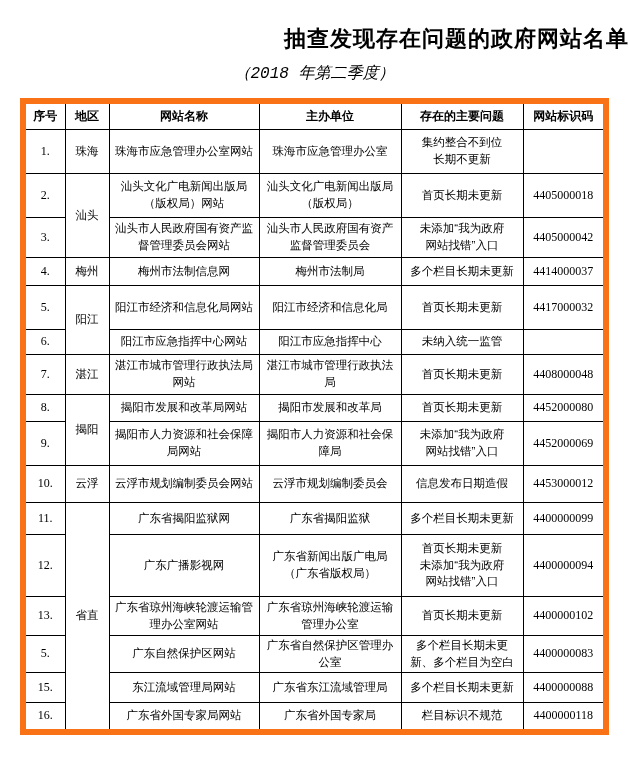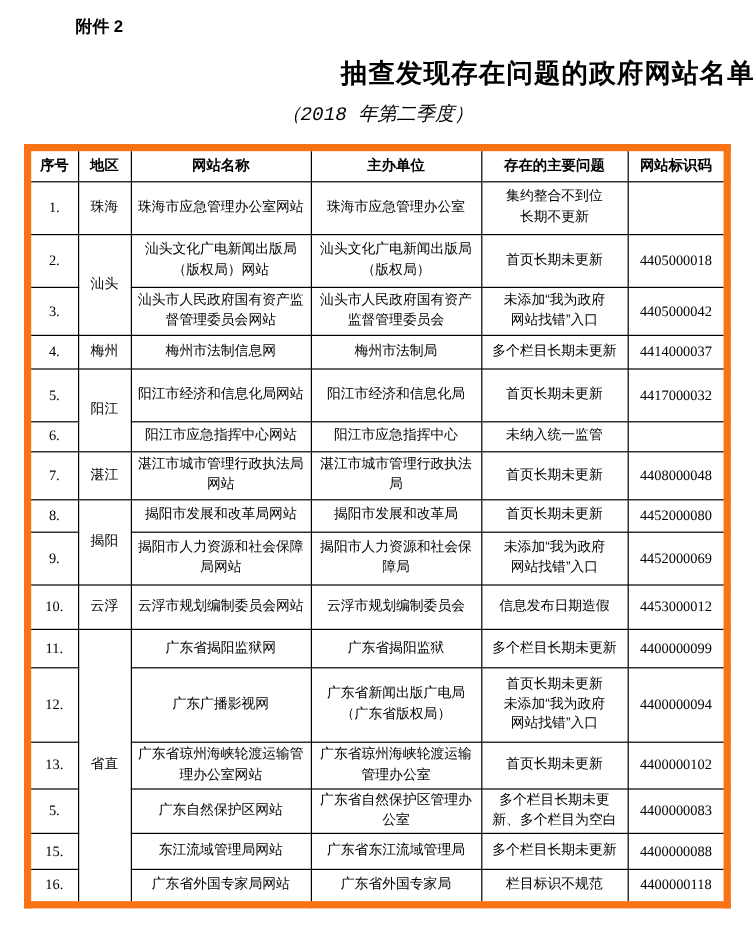--- a/index.html
+++ b/index.html
@@ -66,21 +66,20 @@
   .note {
     font-family: "Liberation Sans", "DejaVu Sans", sans-serif;
     font-size: 12.5px;
     margin: 5px 0 0 85px;
   }
 </style>
 </head>
 <body>
 
 <div class="doc">
-  <div class="attachment">附件 2</div>
   <div class="title">抽查发现存在问题的政府网站名单</div>
   <div class="subtitle">（2018 年第二季度）</div>
 
   <table class="main">
     <colgroup>
       <col style="width:42px">
         <col style="width:44px">
         <col style="width:150px">
       <col style="width:142px">
         <col style="width:122px">

